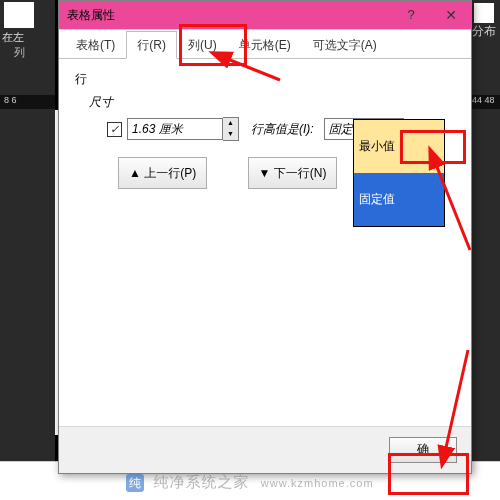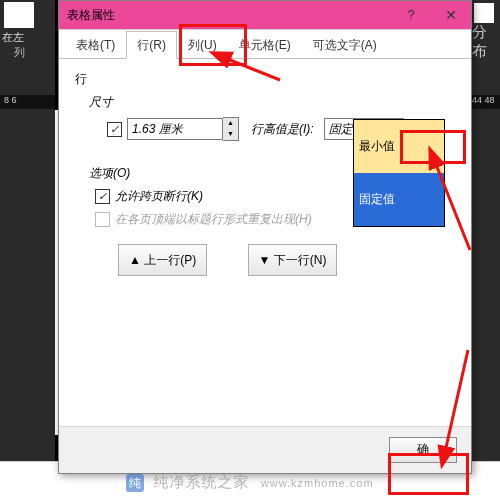--- a/index.html
+++ b/index.html
@@ -3,21 +3,21 @@
 <meta charset="utf-8">
 <style>
 html,body{margin:0;padding:0;width:500px;height:500px;overflow:hidden;font-family:"Microsoft YaHei","SimSun",sans-serif;font-size:12px;background:#000;}
 .bg-strip{position:absolute;left:0;top:0;width:55px;height:500px;background:#2a2a2a;color:#ccc;}
 .bg-strip .icon{width:30px;height:26px;background:#fff;margin:2px 0 0 4px;}
 .bg-strip .lbl{font-size:11px;color:#ddd;margin:2px 0 0 2px;}
 .bg-strip .smalllbl{font-size:11px;color:#bbb;margin-left:14px;}
 .bg-ruler{position:absolute;left:0;top:95px;width:55px;height:14px;background:#111;color:#ccc;font-size:9px;padding-left:4px;box-sizing:border-box;}
 .bg-right{position:absolute;right:0;top:0;width:30px;height:500px;background:#2a2a2a;color:#ccc;}
 .bg-right .icon2{width:20px;height:20px;background:#fff;margin:3px 0 0 4px;}
-.bg-right .lbl2{font-size:15px;margin-left:2px;}
+.bg-right .lbl2{font-size:12px;margin-left:2px;}
 .bg-canvas{position:absolute;left:55px;top:110px;width:415px;height:325px;background:#fff;}
 .bg-bottom{position:absolute;left:0;bottom:0;width:500px;height:38px;background:#fff;border-top:1px solid #ccc;}
 .dialog{position:absolute;left:58px;top:0;width:412px;height:472px;background:#f0f0f0;border:1px solid #808080;box-shadow:2px 2px 8px rgba(0,0,0,.4);}
 .titlebar{height:28px;background:#ec4899;display:flex;align-items:center;border-bottom:1px solid #d0d0d0;}
 .titlebar .title{flex:1;padding-left:8px;font-size:12px;}
 .titlebar .btn{width:40px;height:28px;text-align:center;line-height:28px;font-size:13px;color:#333;}
 .titlebar .btn:last-child{font-size:14px;}
 .tabs{height:28px;background:#fff;display:flex;align-items:flex-end;padding:0 6px;border-bottom:1px solid #c0c0c0;}
 .tab{padding:5px 10px 4px;font-size:12px;color:#333;border:1px solid transparent;position:relative;top:1px;}
 .tab.active{border:1px solid #c0c0c0;border-bottom:1px solid #fff;background:#fff;}
@@ -101,31 +101,20 @@
           <span class="arrow">▼</span>
         </span>
       </div>
     </div>
 
     <div class="dropdown">
       <div class="dd-item hover">最小值</div>
       <div class="dd-item sel">固定值</div>
     </div>
 
-    <div class="subgroup" style="margin-top:24px">
-      <div class="group-title" style="margin-left:0">选项(O)</div>
-      <div class="row" style="margin-left:6px">
-        <span class="chk checked"></span>
-        <span>允许跨页断行(K)</span>
-      </div>
-      <div class="row disabled" style="margin-left:6px">
-        <span class="chk" style="border-color:#bbb"></span>
-        <span>在各页顶端以标题行形式重复出现(H)</span>
-      </div>
-    </div>
 
     <div style="margin:16px 0 0 16px">
       <span class="navbtn">▲ 上一行(P)</span>
       <span class="navbtn">▼ 下一行(N)</span>
     </div>
   </div>
 
   <div class="dlgfoot">
     <div class="okbtn">确</div>
   </div>

